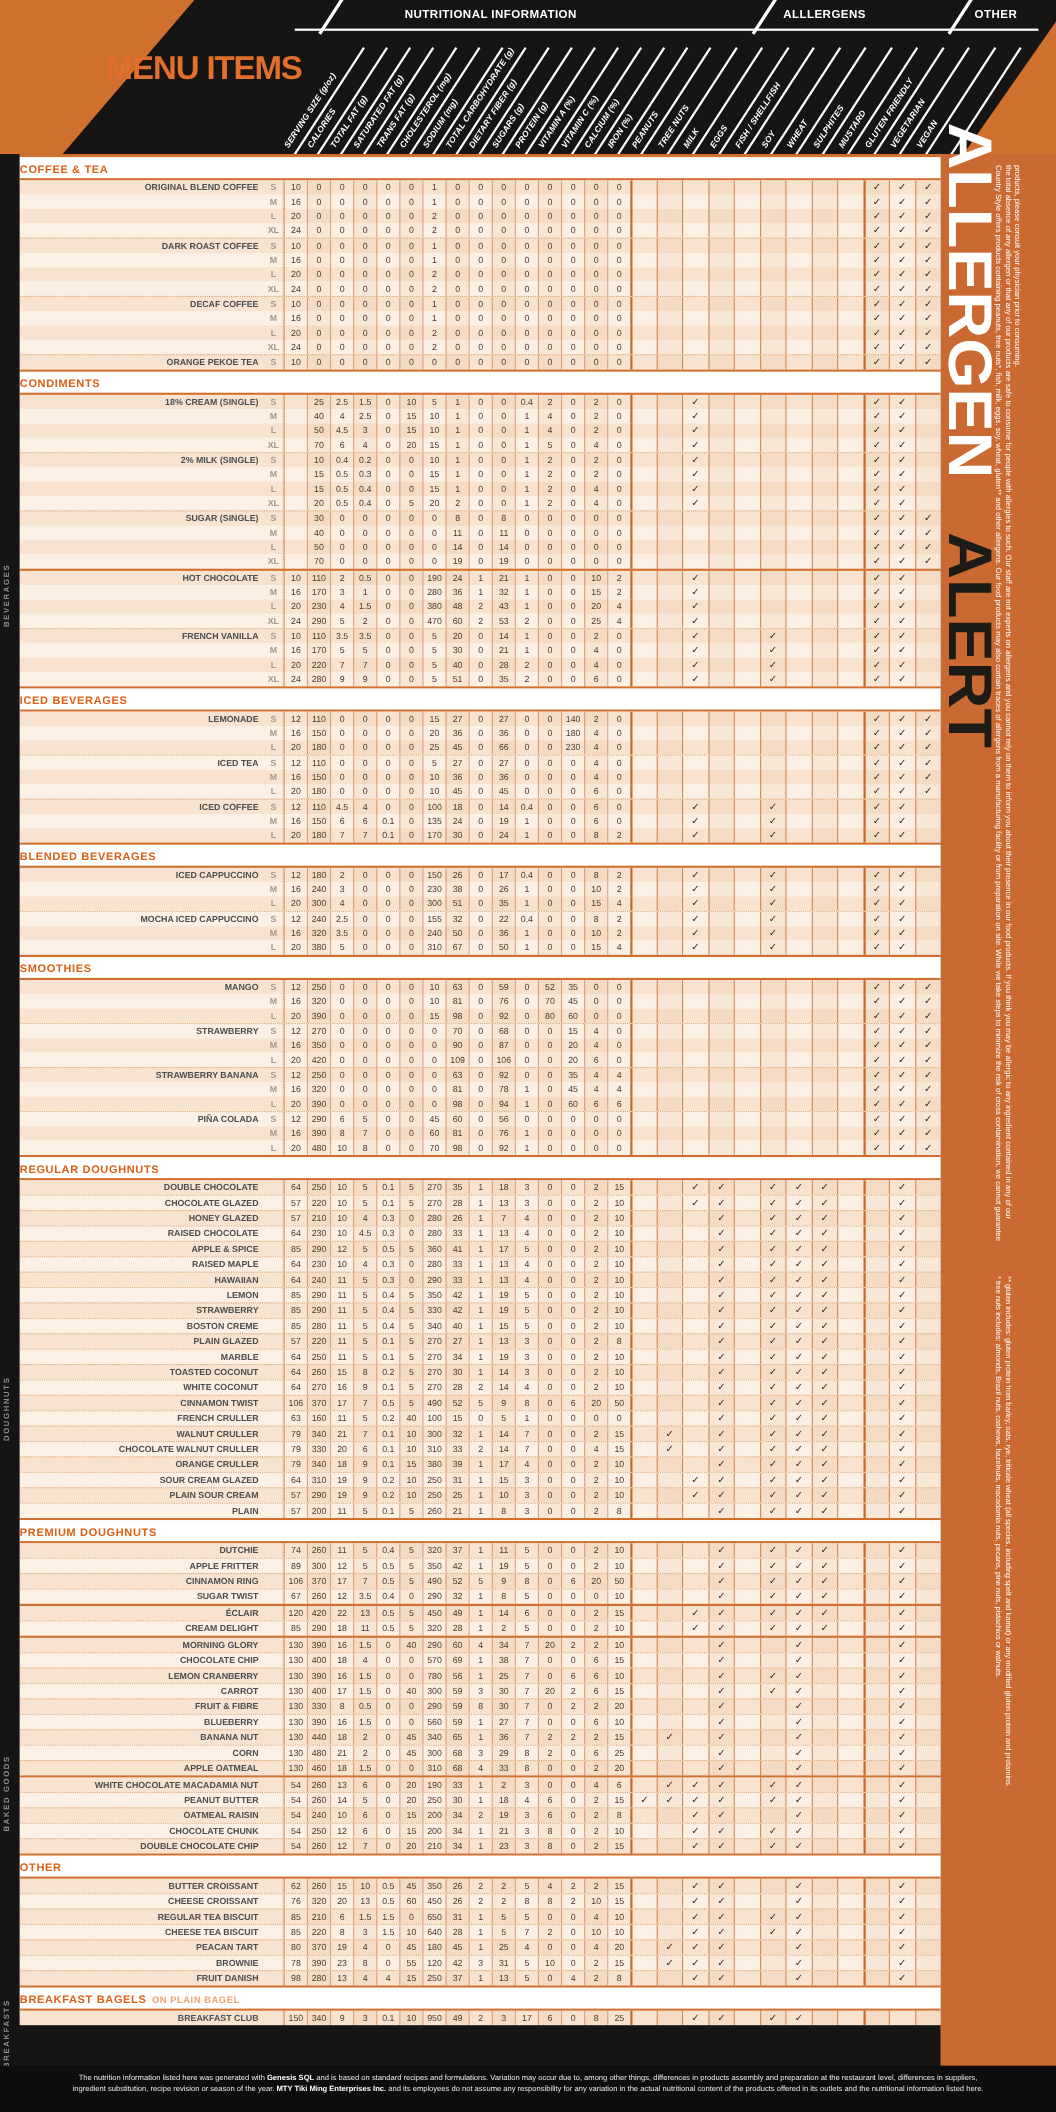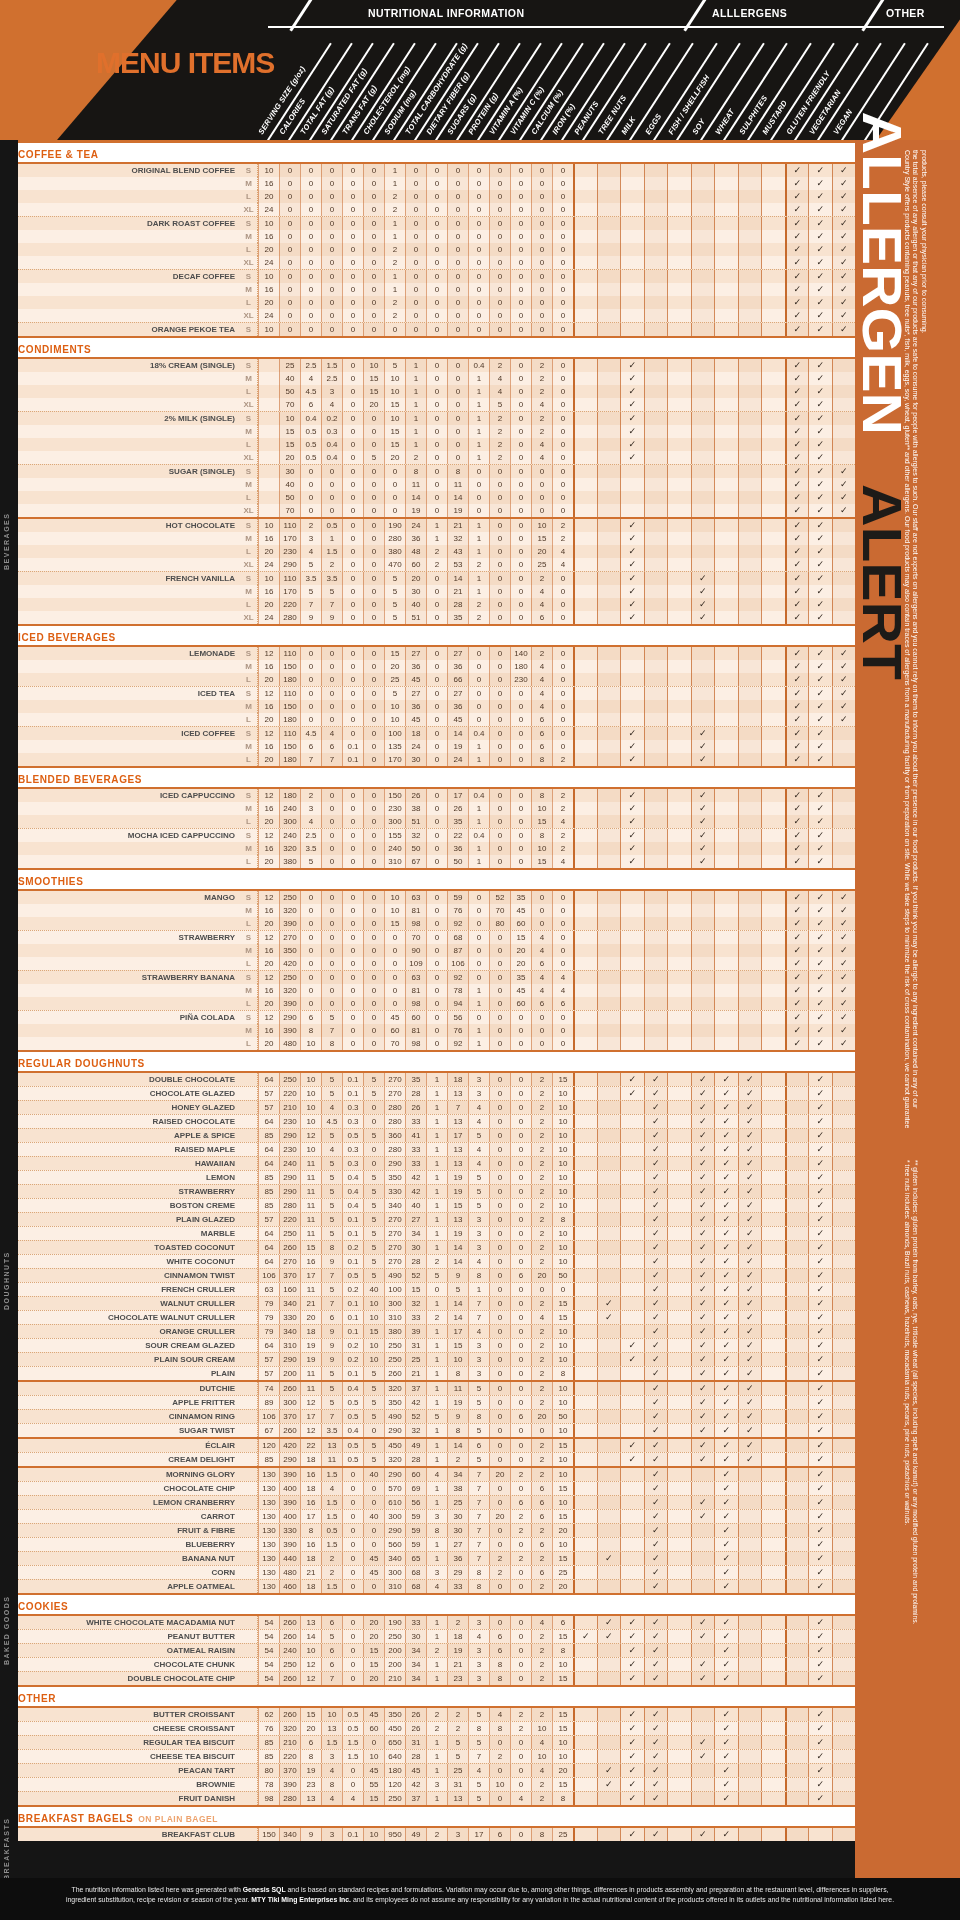--- a/index.html
+++ b/index.html
@@ -2689,20 +2689,21 @@
         <div class="ac"></div>
         <div class="ac tint">✓</div>
         <div class="ac">✓</div>
         <div class="ac tint">✓</div>
         <div class="ac"></div>
         <div class="ac tint blkStart"></div>
         <div class="ac">✓</div>
         <div class="ac tint"></div>
       </div>
       <div class="secEndRule"></div>
+      <div class="secHead"><span class="t">PREMIUM DOUGHNUTS</span></div>
       <div class="row odd">
         <div class="nm">DUTCHIE</div>
         <div class="sz"></div>
         <div class="vc">74</div>
         <div class="vc tint">260</div>
         <div class="vc">11</div>
         <div class="vc tint">5</div>
         <div class="vc">0.4</div>
         <div class="vc tint">5</div>
         <div class="vc">320</div>
@@ -2948,21 +2949,21 @@
       </div>
       <div class="row odd gstart">
         <div class="nm">LEMON CRANBERRY</div>
         <div class="sz"></div>
         <div class="vc">130</div>
         <div class="vc tint">390</div>
         <div class="vc">16</div>
         <div class="vc tint">1.5</div>
         <div class="vc">0</div>
         <div class="vc tint">0</div>
-        <div class="vc">610</div>
+        <div class="vc">780</div>
         <div class="vc tint">56</div>
         <div class="vc">1</div>
         <div class="vc tint">25</div>
         <div class="vc">7</div>
         <div class="vc tint">0</div>
         <div class="vc">6</div>
         <div class="vc tint">6</div>
         <div class="vc">10</div>
         <div class="ac blkStart"></div>
         <div class="ac tint"></div>
@@ -3157,21 +3158,20 @@
         <div class="ac"></div>
         <div class="ac tint"></div>
         <div class="ac">✓</div>
         <div class="ac tint"></div>
         <div class="ac"></div>
         <div class="ac tint blkStart"></div>
         <div class="ac">✓</div>
         <div class="ac tint"></div>
       </div>
       <div class="secEndRule"></div>
-      <div class="secHead"><span class="t">COOKIES</span></div>
       <div class="row odd">
         <div class="nm">WHITE CHOCOLATE MACADAMIA NUT</div>
         <div class="sz"></div>
         <div class="vc">54</div>
         <div class="vc tint">260</div>
         <div class="vc">13</div>
         <div class="vc tint">6</div>
         <div class="vc">0</div>
         <div class="vc tint">20</div>
         <div class="vc">190</div>

